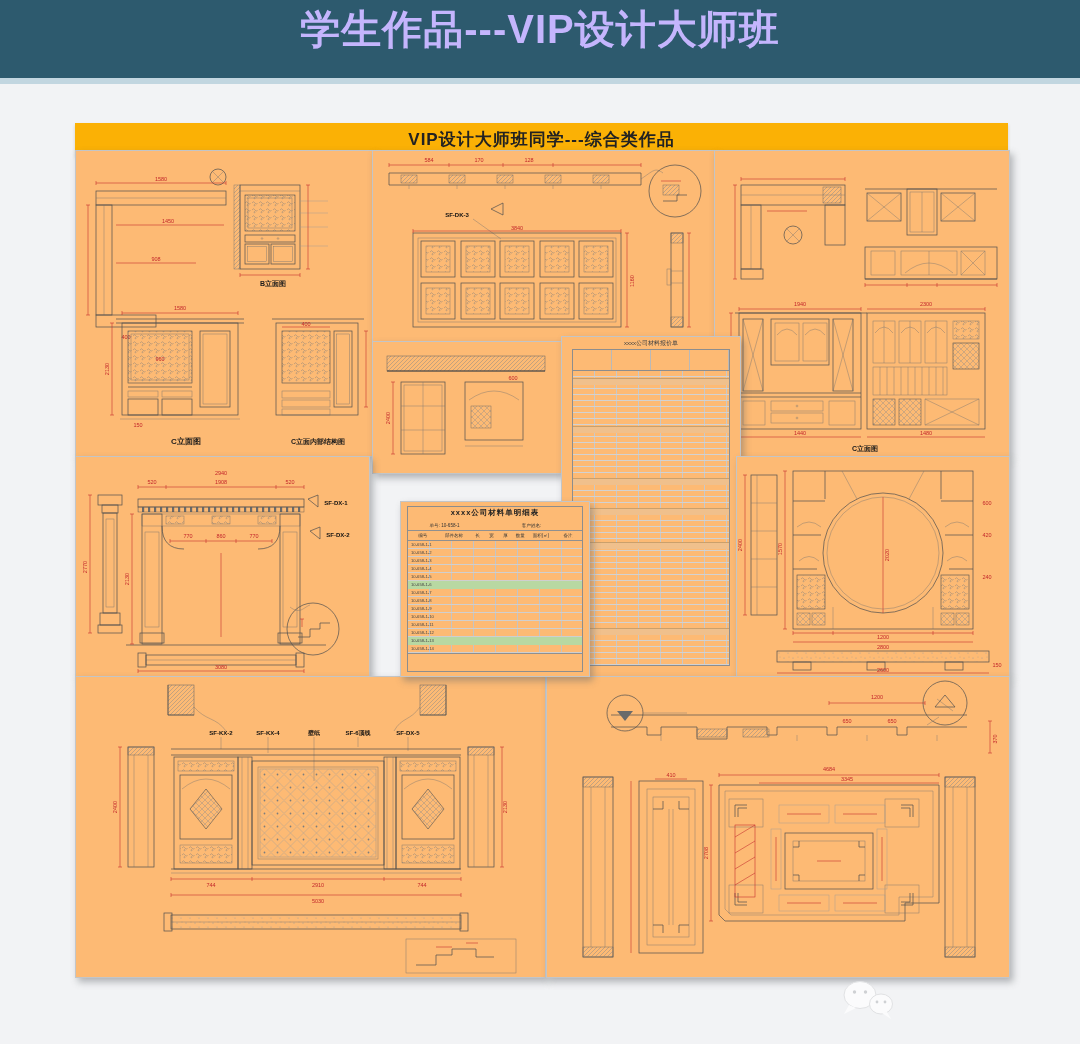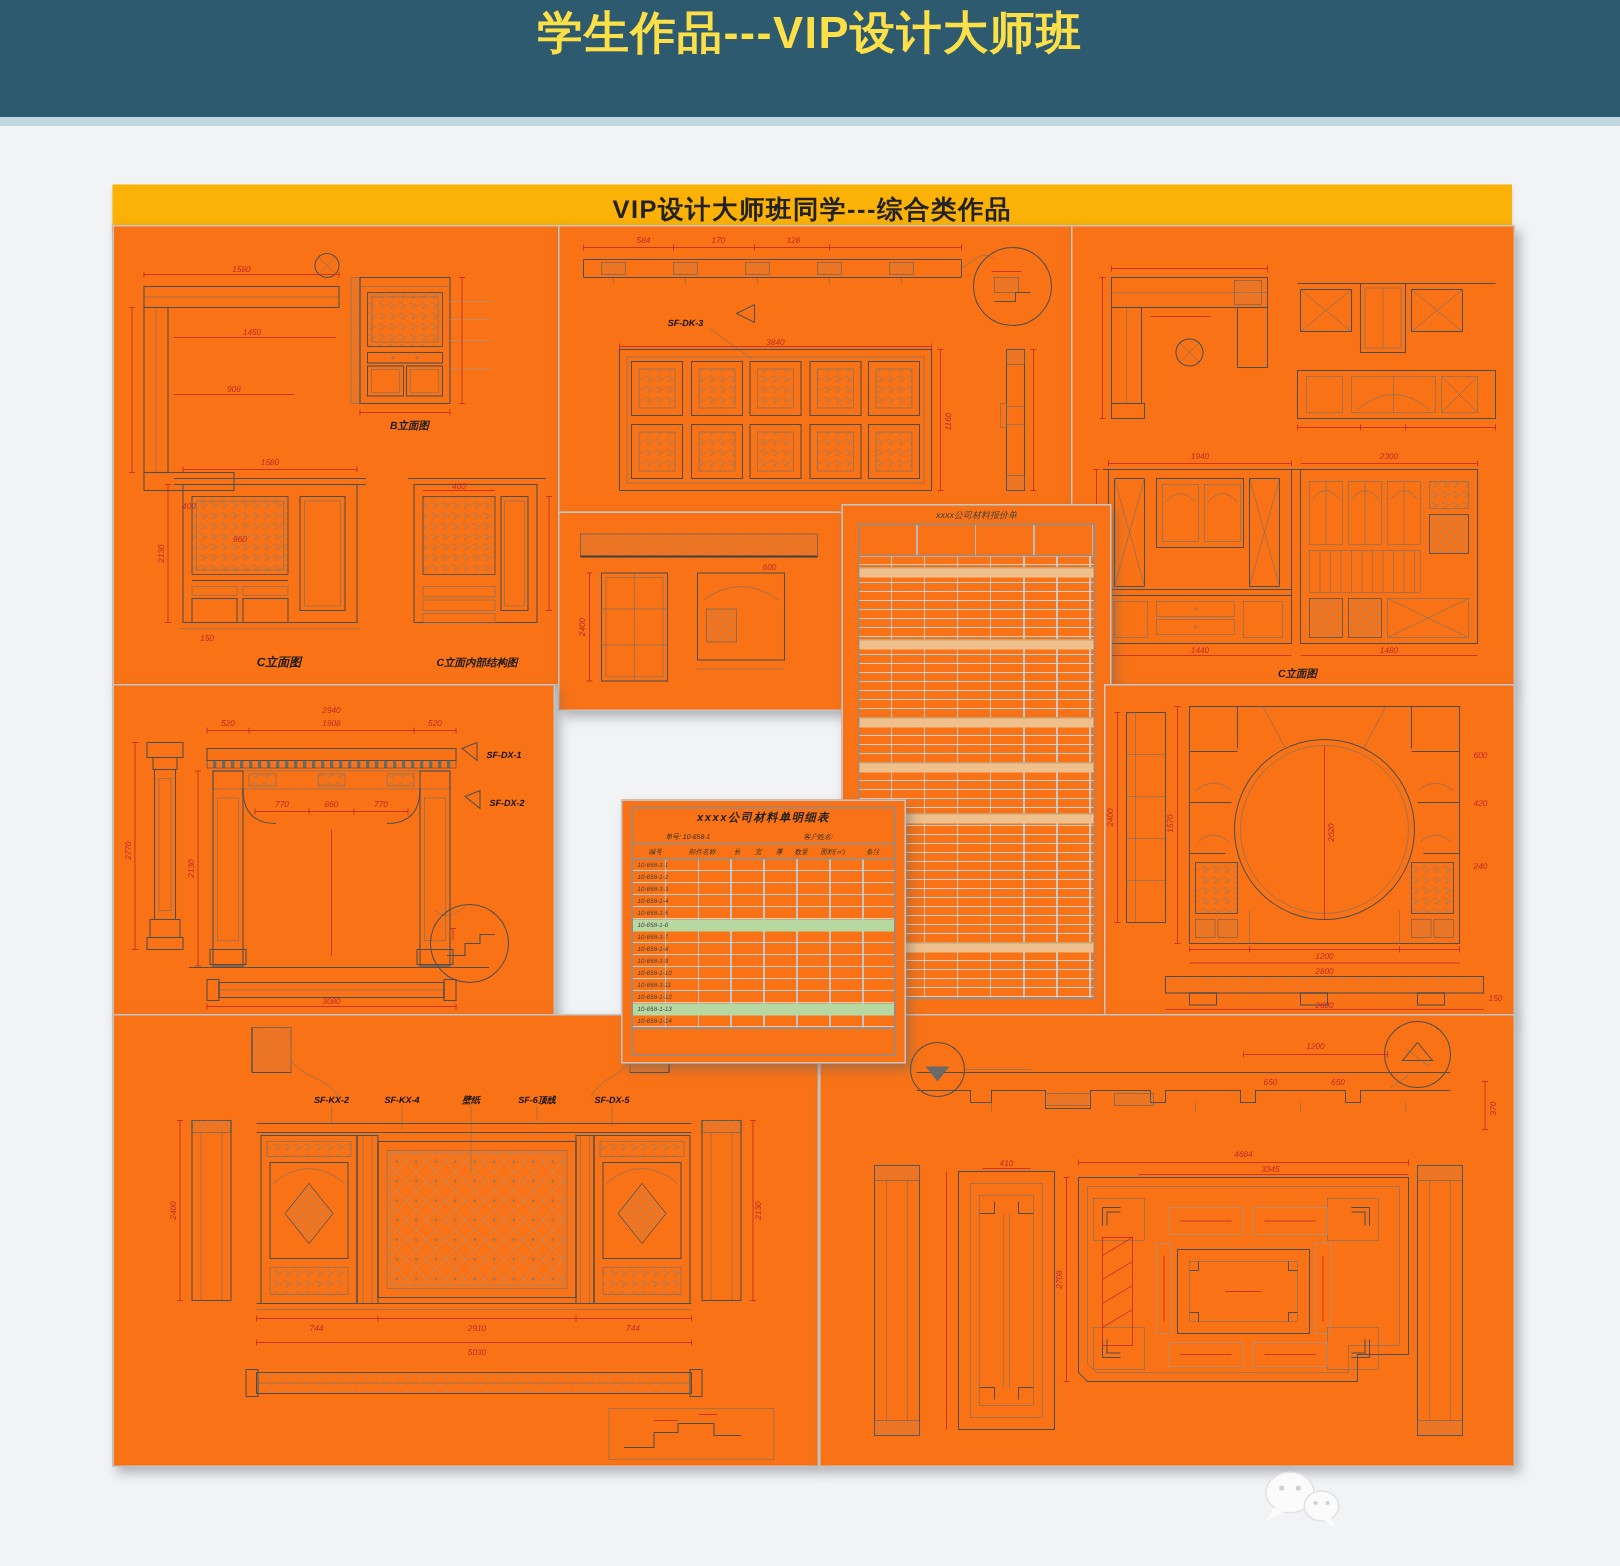--- a/index.html
+++ b/index.html
@@ -2,29 +2,29 @@
 <html><head>
 <meta charset="utf-8">
 <style>
   html,body{margin:0;padding:0;}
   body{width:1080px;height:1044px;position:relative;overflow:hidden;
        background:#f2f3f5;font-family:"Liberation Sans",sans-serif;}
   .abs{position:absolute;}
   
   #header{left:0;top:0;width:1080px;height:78px;background:#2d5a6e;text-align:center;}
   #header .sub{color:#eef4f6;font-size:17px;margin-top:8px;letter-spacing:.5px;}
-  #header .ttl{color:#fde047;font-size:30px;font-weight:700;margin-top:2px;letter-spacing:1px;}
+  #header .ttl{color:#c4b5fd;font-size:40px;font-weight:700;margin-top:2px;letter-spacing:1px;}
   #accent{left:0;top:78px;width:1080px;height:6px;background:#c2d6e0;}
   
   #banner{left:75px;top:123px;width:933px;height:33px;background:#fbb105;
           text-align:center;line-height:33px;font-size:17px;font-weight:700;color:#222;
           letter-spacing:1px;box-shadow:0 2px 3px rgba(120,110,60,.25);}
   
-  .panel{position:absolute;background:#f97316;border:1px solid #c3c5c7;
-         box-shadow:3px 4px 7px rgba(95,100,105,.45);font-style:italic;}
+  .panel{position:absolute;background:#fdba74;border:1px solid #c3c5c7;
+         box-shadow:3px 4px 7px rgba(95,100,105,.45);}
   svg{display:block;}
   svg text{font-family:"Liberation Sans",sans-serif;}
   .ln{fill:none;stroke:#4f4f4f;stroke-width:.7;}
   .tn{fill:none;stroke:#6f6f6f;stroke-width:.4;}
   .gy{fill:none;stroke:#9a9a9a;stroke-width:.4;}
   .rd{fill:none;stroke:#c3272b;stroke-width:.55;}
   .dt{fill:#c3272b;font-size:5.5px;text-anchor:middle;}
   .cap{fill:#1a1a1a;font-size:8px;font-weight:700;text-anchor:middle;}
   .cap7{fill:#1a1a1a;font-size:7px;font-weight:700;text-anchor:middle;}
   .lb{fill:#111;font-size:6px;font-weight:700;text-anchor:middle;}
@@ -397,21 +397,21 @@
     <rect class="ln" x="70" y="198" width="150" height="10"></rect>
         <path class="tn" d="M70,203 h150"></path>
     <rect class="ln" x="62" y="196" width="8" height="14"></rect>
         <rect class="ln" x="220" y="196" width="8" height="14"></rect>
     <path class="rd" d="M62,214 h166 M62,212 v4 M228,212 v4"></path>
     <text class="dt" x="145" y="212">3080</text>
   </g>
 </svg>
 </div>
 
-<div class="panel" style="left:414px;top:501px;width:188px;height:174px;z-index:3;margin-top:32px;">
+<div class="panel" style="left:400px;top:501px;width:188px;height:174px;z-index:3;">
   <div style="position:absolute;left:6px;top:4px;width:174px;height:164px;border:1px solid #8d8d8d;">
     <div class="mt-title">xxxx公司材料单明细表</div>
     <div class="mt-hr" style="top:13px;height:10px;font-size:4.6px;">
       <span style="width:42%;">单号: 10-658-1</span>
       <span style="width:58%;">客户姓名:</span>
     </div>
     <div class="mt-hr" style="top:23px;height:10px;">
       <span style="width:17%;">编号</span>
       <span style="width:19%;">部件名称</span>
       <span style="width:8%;">长</span>

